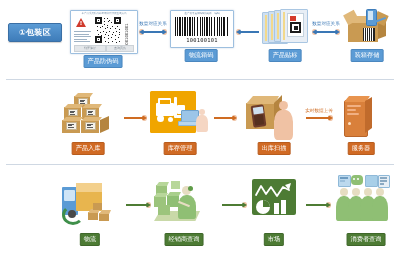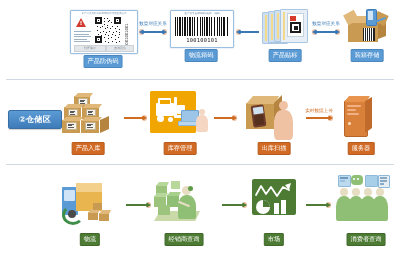--- a/index.html
+++ b/index.html
@@ -131,20 +131,21 @@
   .forklift{position:absolute;background:#ffffff;border-radius:1px;}
   .fork-tile{position:absolute;background:#f0a500;border-radius:1.5px;}
 </style>
 </head>
 <body>
 
 <div id="page">
 
   <div class="row" style="top:0;height:84px;">
 
+    <div class="sec-tag sec-blue" style="left:8px;top:23px;">①包装区</div>
 
     <div class="card" style="left:70px;top:10px;width:66px;height:42px;">
       <div class="card-hdr">本产品采用防伪标签请刮开涂层查询真伪</div>
 
       <div class="warn-tri" style="left:5px;top:7px;"></div>
 
       <div class="fineline" style="left:3px;top:20px;width:17px;"></div>
       <div class="fineline" style="left:3px;top:22.5px;width:15px;"></div>
       <div class="fineline" style="left:3px;top:25px;width:17px;"></div>
       <div class="fineline" style="left:3px;top:27.5px;width:13px;"></div>
@@ -303,21 +304,20 @@
         <div style="position:absolute;left:10px;top:0;width:1.5px;height:13px;background:#222;"></div>
       </div>
     </div>
     <div class="chip chip-blue" style="left:367px;top:49px;">装箱存储</div>
 
     <div class="row-divider" style="top:79px;"></div>
   </div>
 
   <div class="row" style="top:84px;height:85px;">
 
-    <div class="sec-tag sec-blue" style="left:8px;top:26px;">②仓储区</div>
 
     <div style="position:absolute;left:60px;top:8px;width:58px;height:48px;">
       <div class="box-front" style="left:14px;top:4px;width:16px;height:11px;"></div>
       <div class="box-top" style="left:14px;top:1px;width:19px;height:4px;
            clip-path:polygon(0 4px,4px 0,100% 0,85% 4px);"></div>
       <div class="lbl-sq" style="left:18px;top:6px;width:8px;height:5px;">
         <i style="width:5px;"></i>
           <i style="width:4px;"></i>
           <i style="width:5px;"></i>
         </div>

